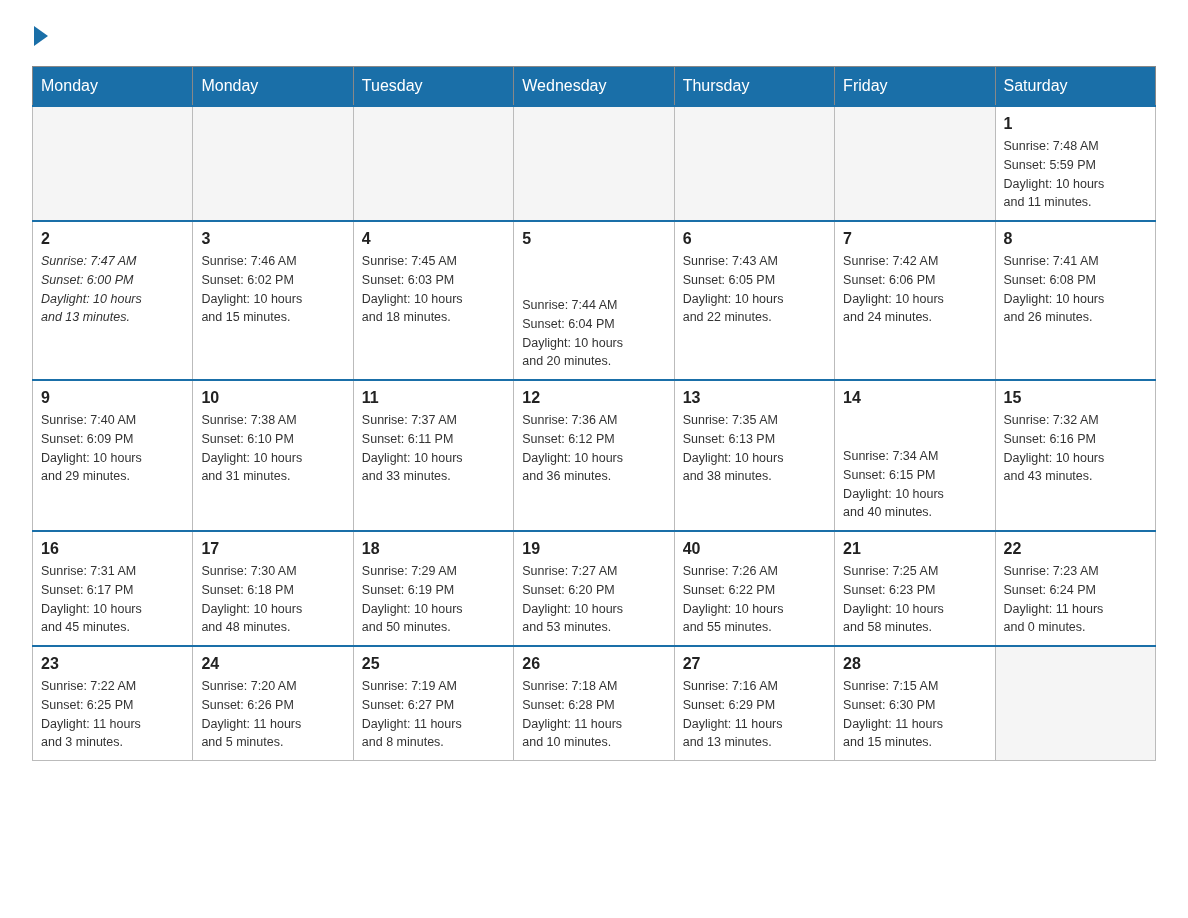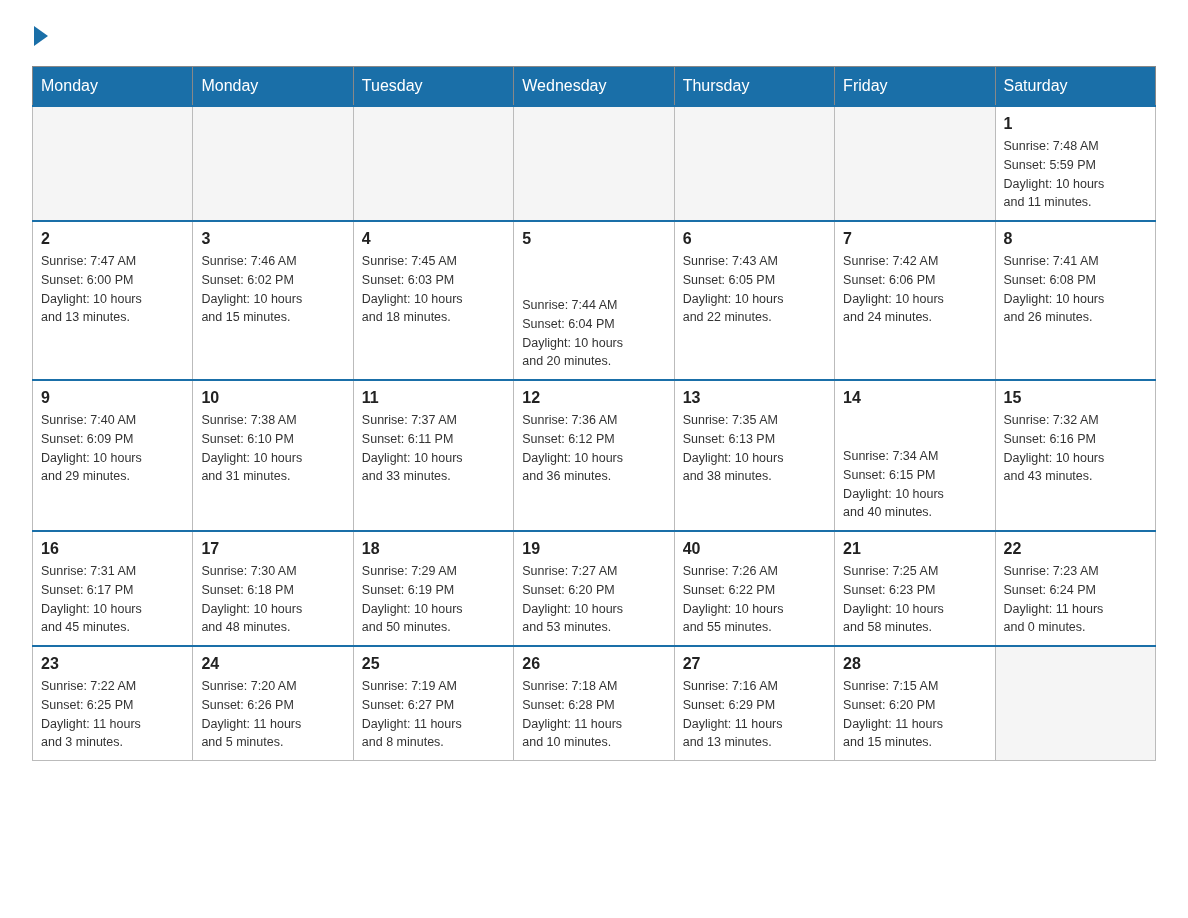--- a/index.html
+++ b/index.html
@@ -142,21 +142,21 @@
           <div class="day-number">1</div>
           <div class="day-info" style="white-space: pre-line;">Sunrise: 7:48 AM
 Sunset: 5:59 PM
 Daylight: 10 hours
 and 11 minutes.</div>
         </td>
       </tr>
       <tr class="week-row">
         <td>
           <div class="day-number">2</div>
-          <div class="day-info" style="white-space: pre-line;">Sunrise: 7:47 AM
+          <div class="day-info" style="white-space: pre-line; font-style: italic;">Sunrise: 7:47 AM
 Sunset: 6:00 PM
 Daylight: 10 hours
 and 13 minutes.</div>
         </td>
         <td>
           <div class="day-number">3</div>
           <div class="day-info" style="white-space: pre-line;">Sunrise: 7:46 AM
 Sunset: 6:02 PM
 Daylight: 10 hours
 and 15 minutes.</div>
@@ -331,20 +331,20 @@
         <td>
           <div class="day-number">27</div>
           <div class="day-info" style="white-space: pre-line;">Sunrise: 7:16 AM
 Sunset: 6:29 PM
 Daylight: 11 hours
 and 13 minutes.</div>
         </td>
         <td>
           <div class="day-number">28</div>
           <div class="day-info" style="white-space: pre-line;">Sunrise: 7:15 AM
-Sunset: 6:20 PM
+Sunset: 6:30 PM
 Daylight: 11 hours
 and 15 minutes.</div>
         </td>
         <td class="empty"></td>
       </tr>
     </tbody>
 </table>
 
 </body></html>

